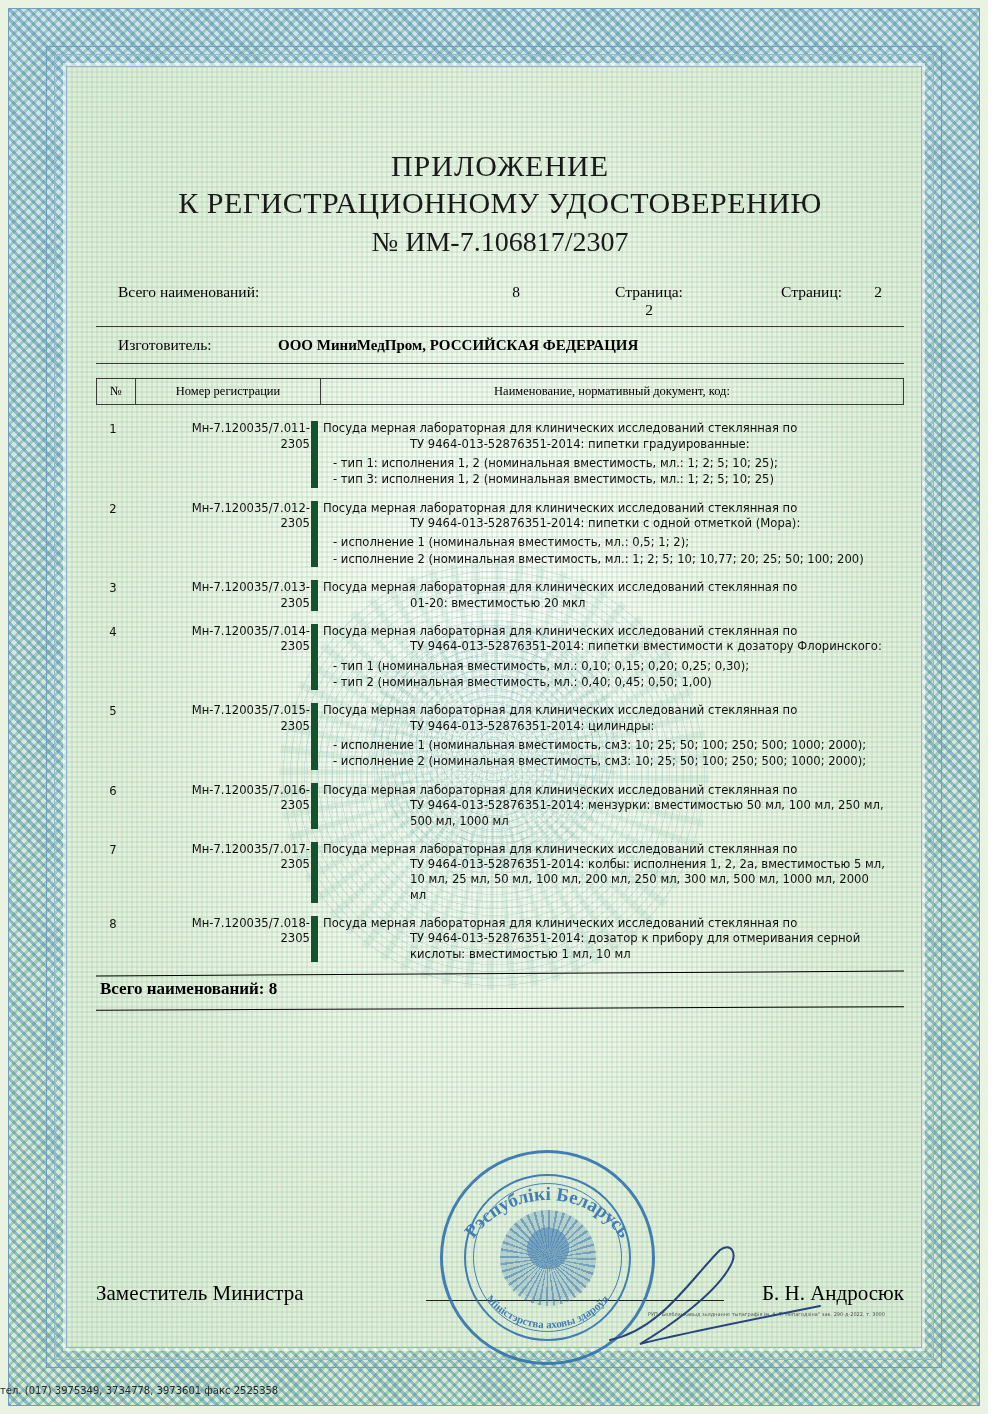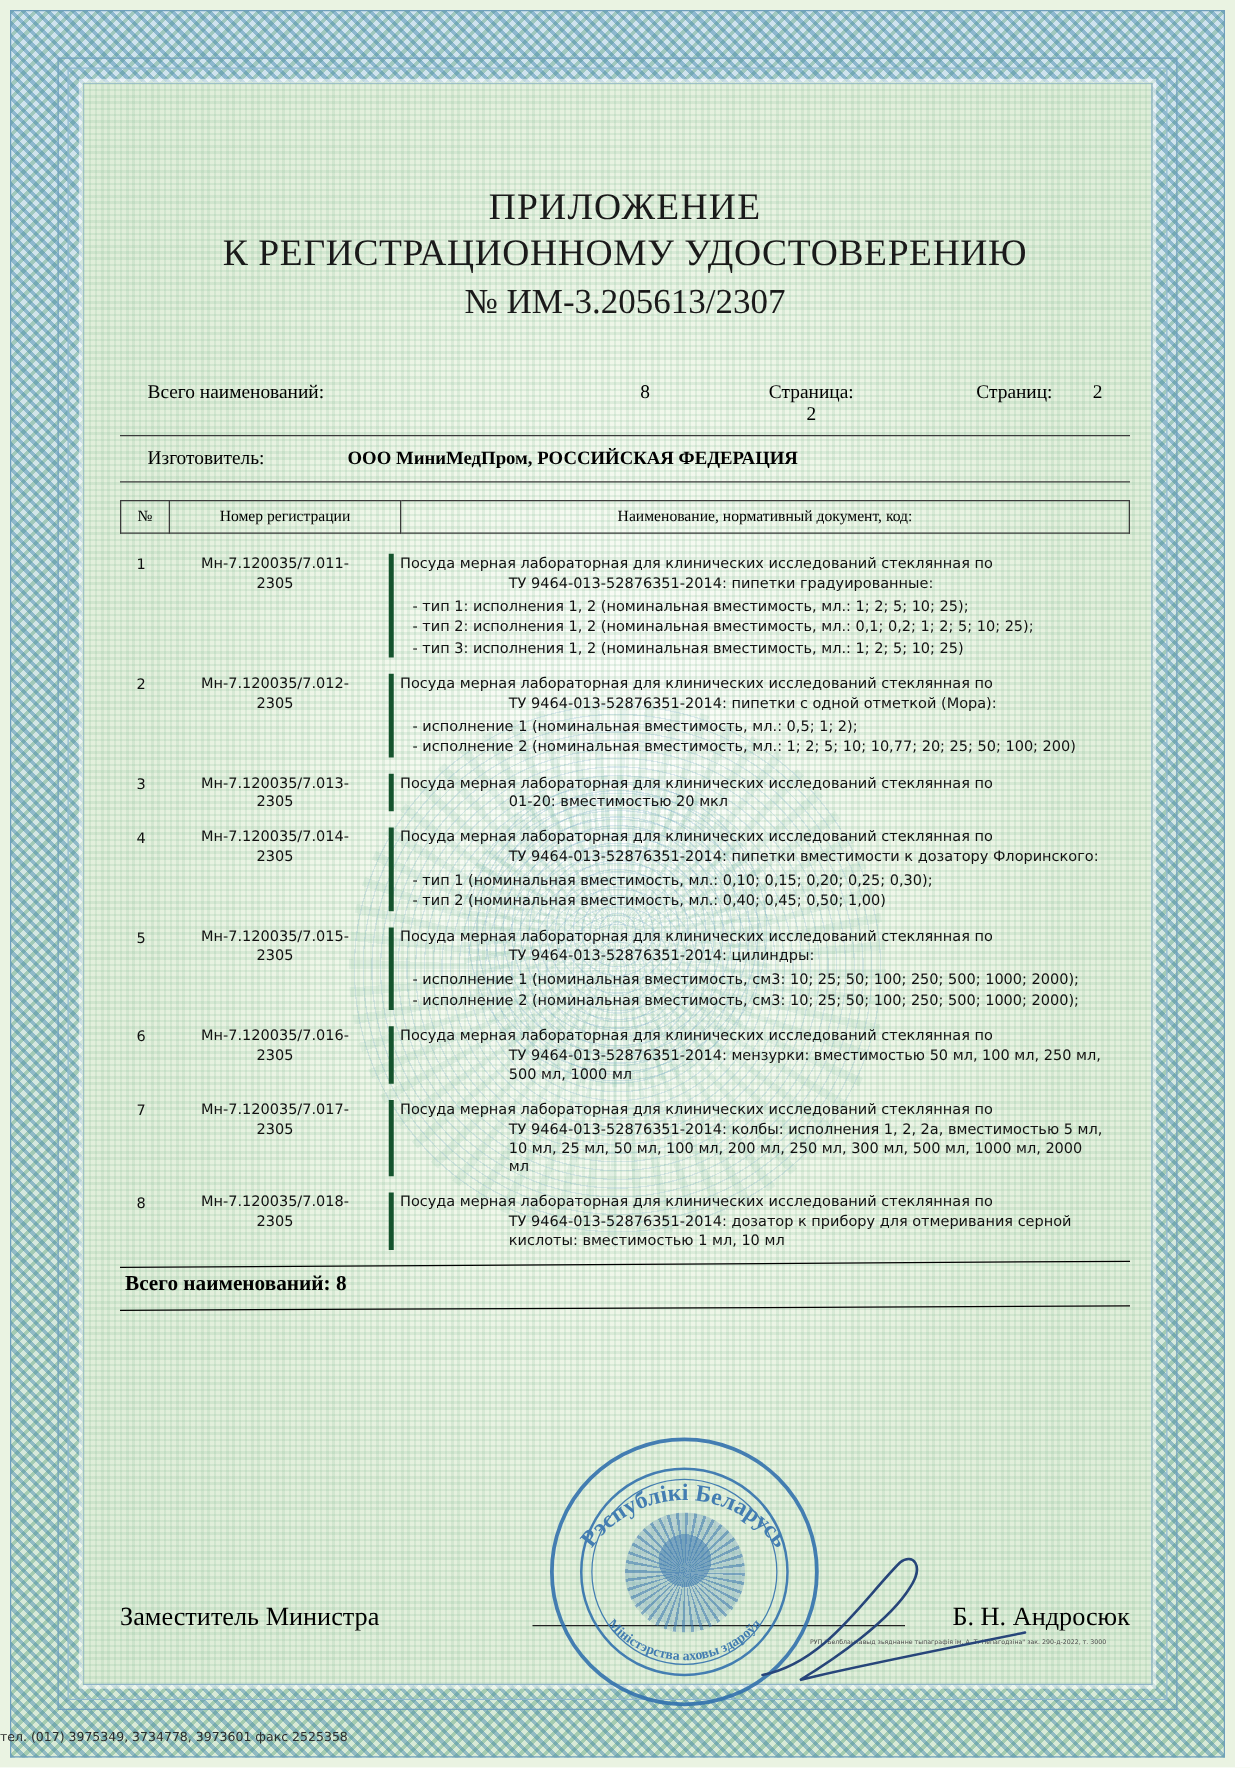--- a/index.html
+++ b/index.html
@@ -96,21 +96,21 @@
   }
   .title-3 {
     font-size: 28px;
     margin-top: 4px;
     color: #1a1a1a;
   }
 
   .meta-row {
     display: flex;
     align-items: baseline;
-    margin-top: 46px;
+    margin-top: 24px;
     padding: 0 22px 7px 22px;
     border-bottom: 1px solid #3b3b3b;
     font-size: 15.5px;
   }
   .meta-label { white-space: nowrap; }
   .meta-val { font-weight: normal; }
   .m-a { width: 290px; }
   .m-b { width: 112px; text-align: right; }
   .m-c { flex: 1; text-align: center; padding-left: 86px; }
   .m-d { width: 150px; text-align: right; }
@@ -155,23 +155,23 @@
   }
   .item .num {
     width: 34px;
     text-align: center;
     flex: none;
     padding-top: 1px;
   }
   .item .reg {
     width: 180px;
     flex: none;
-    text-align: center;
+    text-align: right;
     padding-right: 1px;
-    border-right: 4px solid #14532d;
+    border-right: 7px solid #14532d;
     line-height: 1.32;
   }
   .item .body {
     flex: 1;
     padding-left: 5px;
     line-height: 1.32;
   }
   .item .body .first {
     text-indent: 0;
   }
@@ -312,21 +312,21 @@
   <div class="frame-line-2"></div>
   <div class="border-inner-cut"></div>
   <div class="guilloche-rosette"></div>
   <div class="guilloche-rosette small"></div>
 
   <div class="content">
 
     <div class="title-block">
       <div class="title-1">ПРИЛОЖЕНИЕ</div>
       <div class="title-2">К РЕГИСТРАЦИОННОМУ УДОСТОВЕРЕНИЮ</div>
-      <div class="title-3">№  ИМ-3.205613/2307</div>
+      <div class="title-3">№  ИМ-7.106817/2307</div>
     </div>
 
     <div class="meta-row">
       <span class="meta-label m-a">Всего наименований:</span>
       <span class="meta-val m-b">8</span>
       <span class="m-c">
         <span>Страница:</span>
         <span style="display:inline-block;width:46px;text-align:center;">2</span>
       </span>
       <span class="m-d">Страниц:</span>
@@ -354,21 +354,20 @@
         <div class="num">1</div>
         <div class="reg">
           <div>Мн-7.120035/7.011-</div>
           <div>2305</div>
         </div>
         <div class="body">
           <div class="first">Посуда мерная лабораторная для клинических исследований стеклянная по</div>
           <div class="cont">ТУ 9464-013-52876351-2014: пипетки градуированные:</div>
           <div class="sublist">
             <div>- тип 1: исполнения 1, 2 (номинальная вместимость, мл.: 1; 2; 5; 10; 25);</div>
-            <div>- тип 2: исполнения 1, 2 (номинальная вместимость, мл.: 0,1; 0,2; 1; 2; 5; 10; 25);</div>
             <div>- тип 3: исполнения 1, 2 (номинальная вместимость, мл.: 1; 2; 5; 10; 25)</div>
           </div>
         </div>
       </div>
 
       <div class="item">
         <div class="num">2</div>
         <div class="reg">
           <div>Мн-7.120035/7.012-</div>
           <div>2305</div>

